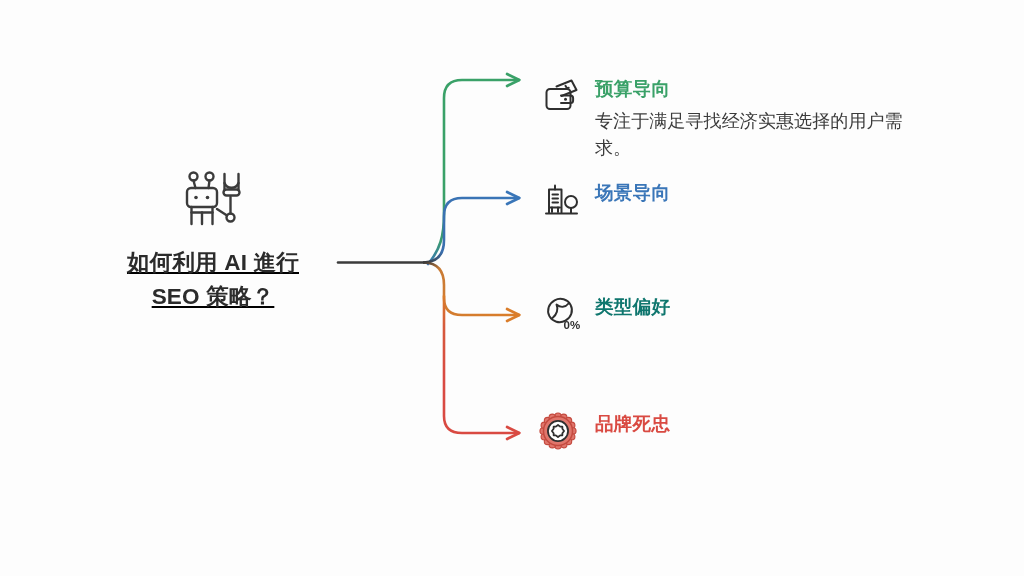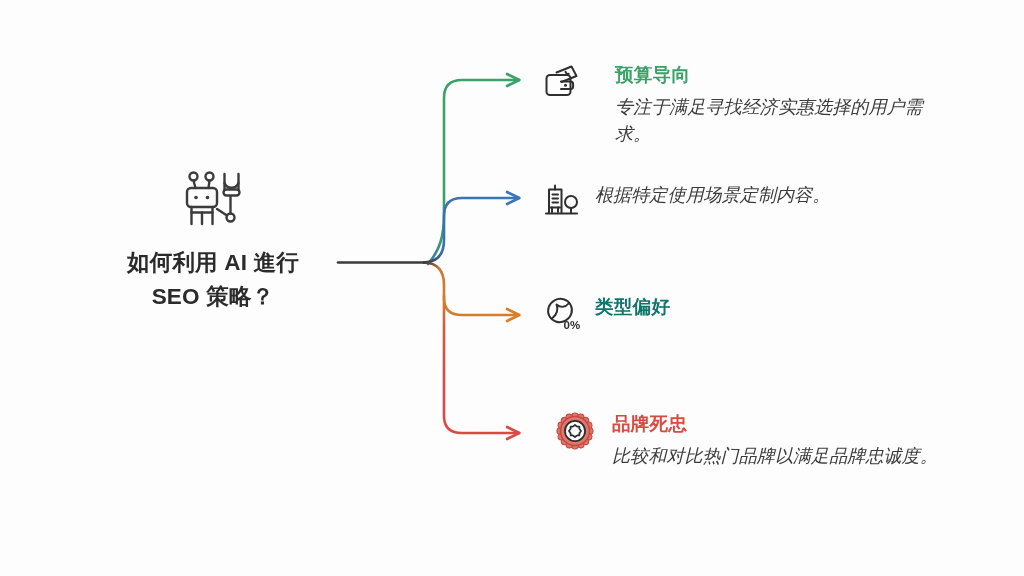--- a/index.html
+++ b/index.html
@@ -22,20 +22,21 @@
     height: 576px;
   }
 
   
   #root-node {
     position: absolute;
     left: 88px;
     top: 168px;
     width: 250px;
     text-align: center;
+    text-decoration: underline;
   }
   #root-icon {
     display: block;
     margin: 0 auto 16px auto;
     width: 66px;
     height: 62px;
   }
   #root-title {
     font-size: 22.5px;
     font-weight: bold;
@@ -77,27 +78,26 @@
     line-height: 1.15;
     margin-bottom: 9px;
     letter-spacing: 0.3px;
   }
   .branch-desc {
     font-size: 18px;
     color: #3b3b3b;
     line-height: 1.5;
     max-width: 330px;
     letter-spacing: 0.1px;
-    font-style: italic;
-  }
-
-  #branch-0 { left: 543px; top: 62px; gap: 20px;  }
+  }
+
+  #branch-0 { left: 543px; top: 76px;  }
   #branch-1 { left: 543px; top: 180px; }
   #branch-2 { left: 543px; top: 294px; }
-  #branch-3 { left: 556px; top: 411px; }
+  #branch-3 { left: 539px; top: 411px; }
 </style>
 </head>
 <body>
 
 <div id="canvas">
 
   <svg id="connectors" viewBox="0 0 1024 576" xmlns="http://www.w3.org/2000/svg">
     <defs>
       <marker id="ah-green" viewBox="0 0 10 10" refX="8.4" refY="5" markerWidth="6.2" markerHeight="6.2" orient="auto-start-reverse">
         <path d="M 1 1.3 L 8.6 5 L 1 8.7" fill="none" stroke="#3aa168" stroke-width="1.7" stroke-linecap="round" stroke-linejoin="round"></path>
@@ -201,21 +201,21 @@
       <path d="M 9.5 13.5 L 15 13.5 M 9.5 17.5 L 15 17.5 M 9.5 21.5 L 15 21.5"></path>
 
       <circle cx="28" cy="21" r="6"></circle>
       <path d="M 28 27 L 28 32"></path>
 
       <path d="M 3 32.5 L 34 32.5"></path>
       <path d="M 7 26.5 L 17 26.5"></path>
       <path d="M 9 26.5 L 9 31 M 15 26.5 L 15 31"></path>
     </svg>
     <div class="branch-body">
-      <div class="branch-desc">根据特定使用场景定制内容。</div>
+      <div class="branch-title" style="color:#3a76b8">场景导向</div>
     </div>
   </div>
 
   <div class="branch" id="branch-2">
     <svg class="branch-icon" viewBox="0 0 38 38" xmlns="http://www.w3.org/2000/svg" fill="none" stroke="#2f2f2f" stroke-width="2" stroke-linecap="round" stroke-linejoin="round">
 
       <ellipse cx="17" cy="15.5" rx="12" ry="11.5" transform="rotate(-28 17 15.5)"></ellipse>
       <path d="M 9.5 23 C 14 19.5 15.5 14 13.5 9.5 C 17.5 13 22.5 12.5 25.5 8.5" stroke-width="1.9"></path>
 
       <text x="20.5" y="33.5" font-family="Liberation Sans, sans-serif" font-size="11.5" font-weight="bold" fill="#2f2f2f" stroke="none">0%</text>
@@ -249,17 +249,16 @@
         </g>
         <circle cx="0" cy="0" r="15.3" fill="#e0766c"></circle>
         <circle cx="0" cy="0" r="15.3" fill="none" stroke="#c44a3f" stroke-width="1.6"></circle>
         <circle cx="0" cy="0" r="10.6" fill="#ffffff" stroke="#2f2f2f" stroke-width="1.9"></circle>
 
         <path d="M 0 -6.4 L 2.3 -4.6 L 4.6 -4.6 L 4.6 -2.3 L 6.4 0 L 4.6 2.3 L 4.6 4.6 L 2.3 4.6 L 0 6.4 L -2.3 4.6 L -4.6 4.6 L -4.6 2.3 L -6.4 0 L -4.6 -2.3 L -4.6 -4.6 L -2.3 -4.6 Z" fill="none" stroke="#2f2f2f" stroke-width="1.9" stroke-linejoin="round"></path>
       </g>
     </svg>
     <div class="branch-body" style="margin-left:4px">
       <div class="branch-title" style="color:#d94a42">品牌死忠</div>
-      <div class="branch-desc">比较和对比热门品牌以满足品牌忠诚度。</div>
     </div>
   </div>
 
 </div>
 
 </body></html>

